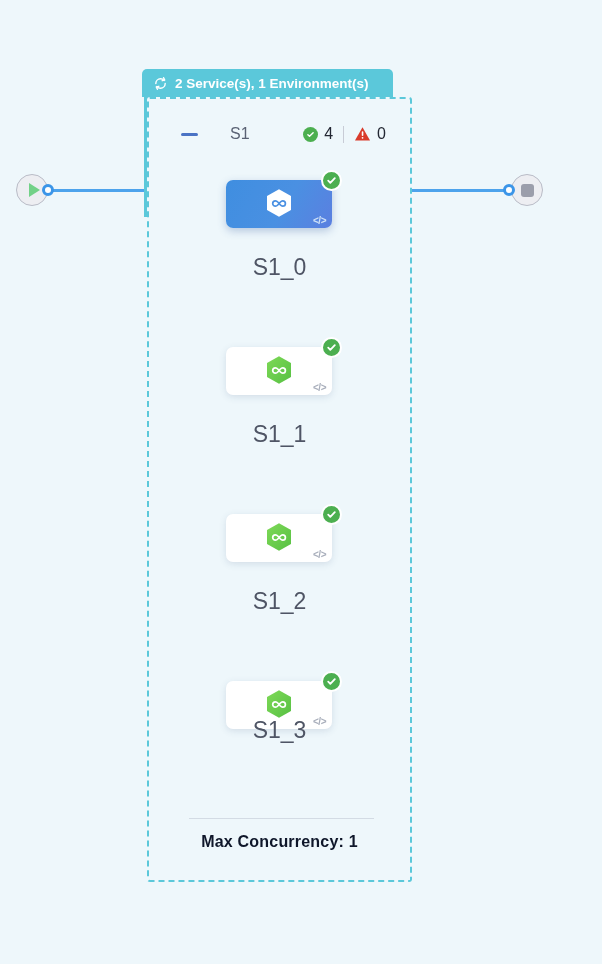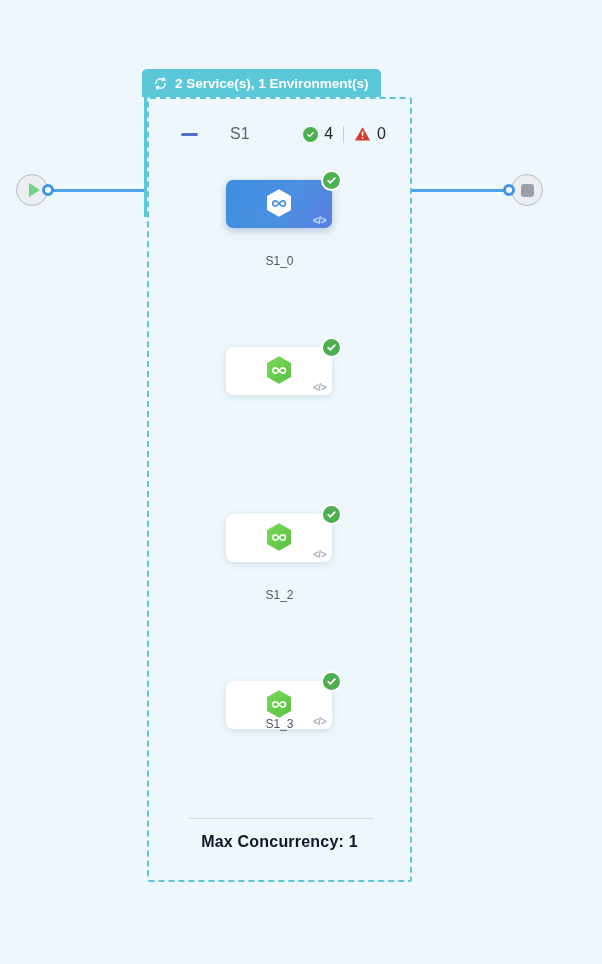--- a/index.html
+++ b/index.html
@@ -96,21 +96,21 @@
   .group-header {
     position: absolute;
     left: 142px;
     top: 69px;
     height: 28px;
     background: #5bc8da;
     border-radius: 5px 5px 0 0;
     display: flex;
     align-items: center;
     gap: 7px;
-    padding: 0 12px 0 11px;
+    padding: 0 24px 0 11px;
     box-sizing: border-box;
     color: #ffffff;
     font-size: 13.5px;
     font-weight: 600;
     white-space: nowrap;
   }
   .refresh-icon svg { display: block; }
 
   
   .status-row {
@@ -221,21 +221,21 @@
     letter-spacing: -0.5px;
     font-family: "Liberation Sans", sans-serif;
   }
   .node.selected .code-icon { color: #cfe2f8; }
 
   .node-label {
     position: absolute;
     left: 147px;
     width: 265px;
     text-align: center;
-    font-size: 12px;
+    font-size: 23px;
     color: #4f5565;
   }
   .label-0 { top: 254px; }
   .label-1 { top: 421px; }
   .label-2 { top: 588px; }
   .label-3 { top: 717px; }
 
   
   .footer-divider {
     position: absolute;
@@ -353,20 +353,21 @@
         <path d="M11.4 18.2c-1.5 0-2.7-1.2-2.7-2.7s1.2-2.7 2.7-2.7c1.1 0 1.8.6 2.6 1.5l2.2 2.5c.8.9 1.5 1.4 2.5 1.4 1.5 0 2.7-1.2 2.7-2.7s-1.2-2.7-2.7-2.7c-1 0-1.7.5-2.5 1.4l-2.2 2.5c-.8.9-1.5 1.5-2.6 1.5z" fill="none" stroke="#ffffff" stroke-width="1.7" stroke-linecap="round" stroke-linejoin="round"></path>
       </svg>
     </span>
     <span class="check-badge">
       <svg width="11" height="11" viewBox="0 0 12 12">
         <path d="M2.4 6.2l2.3 2.3L9.6 3.5" fill="none" stroke="#ffffff" stroke-width="2" stroke-linecap="round" stroke-linejoin="round"></path>
       </svg>
     </span>
     <span class="code-icon">&lt;/&gt;</span>
   </div>
+  <div class="node-label label-1">S1_1</div>
 
   <div class="node node-2">
     <span class="hex">
       <svg width="30" height="33" viewBox="0 0 30 33">
         <defs>
           <linearGradient id="hexg2" x1="0" y1="0" x2="1" y2="1">
             <stop offset="0%" stop-color="#7ed957"></stop>
             <stop offset="100%" stop-color="#57c043"></stop>
           </linearGradient>
         </defs>

